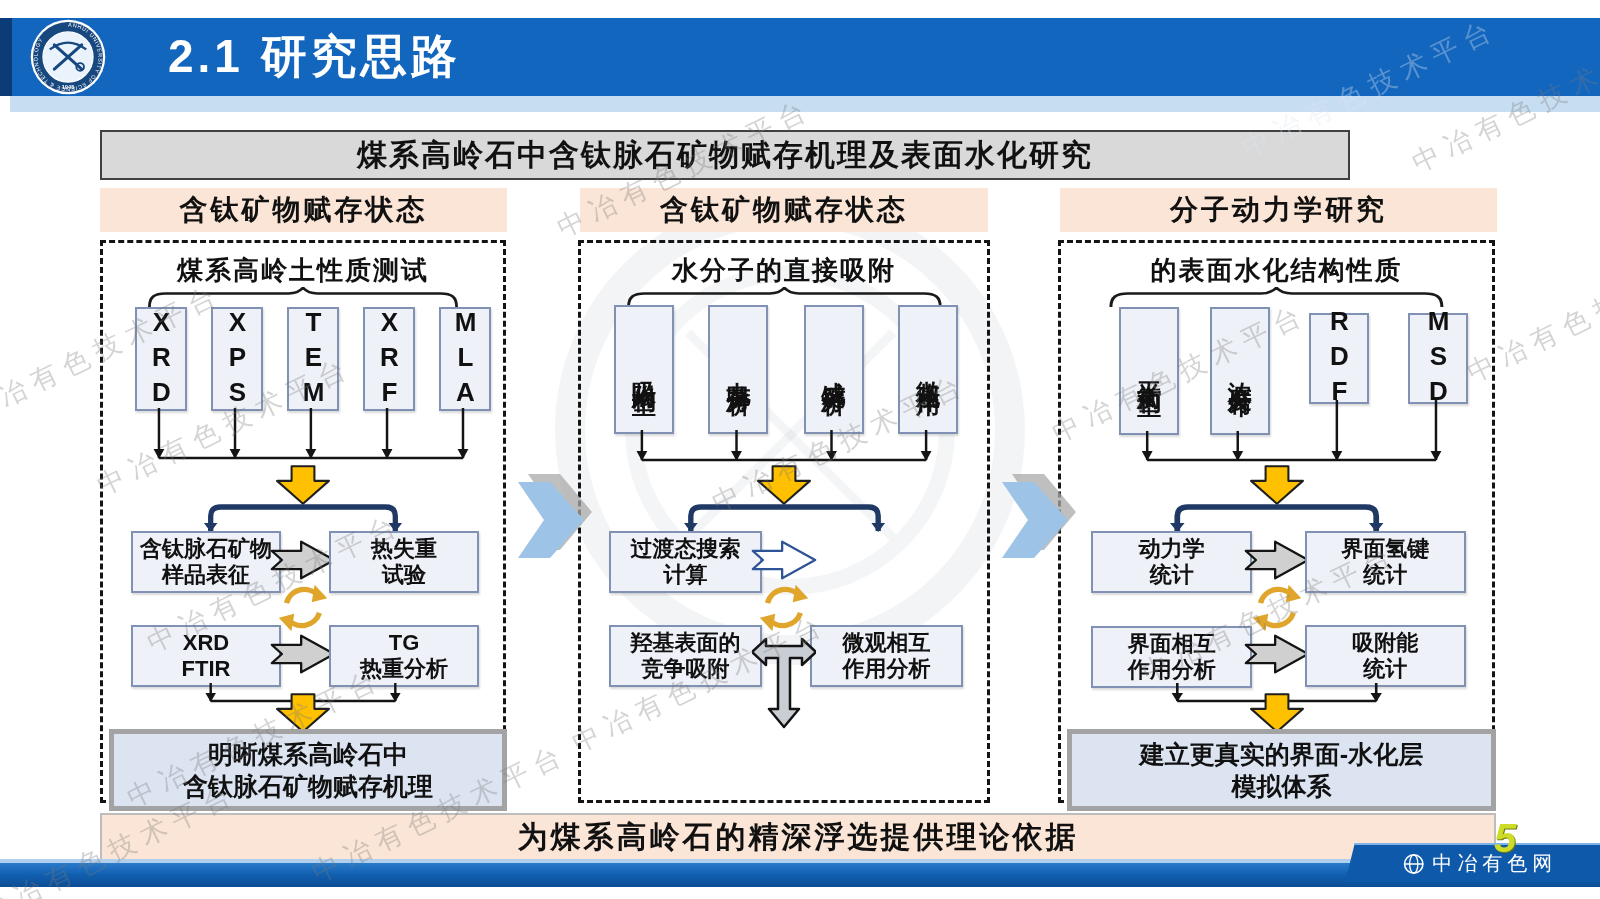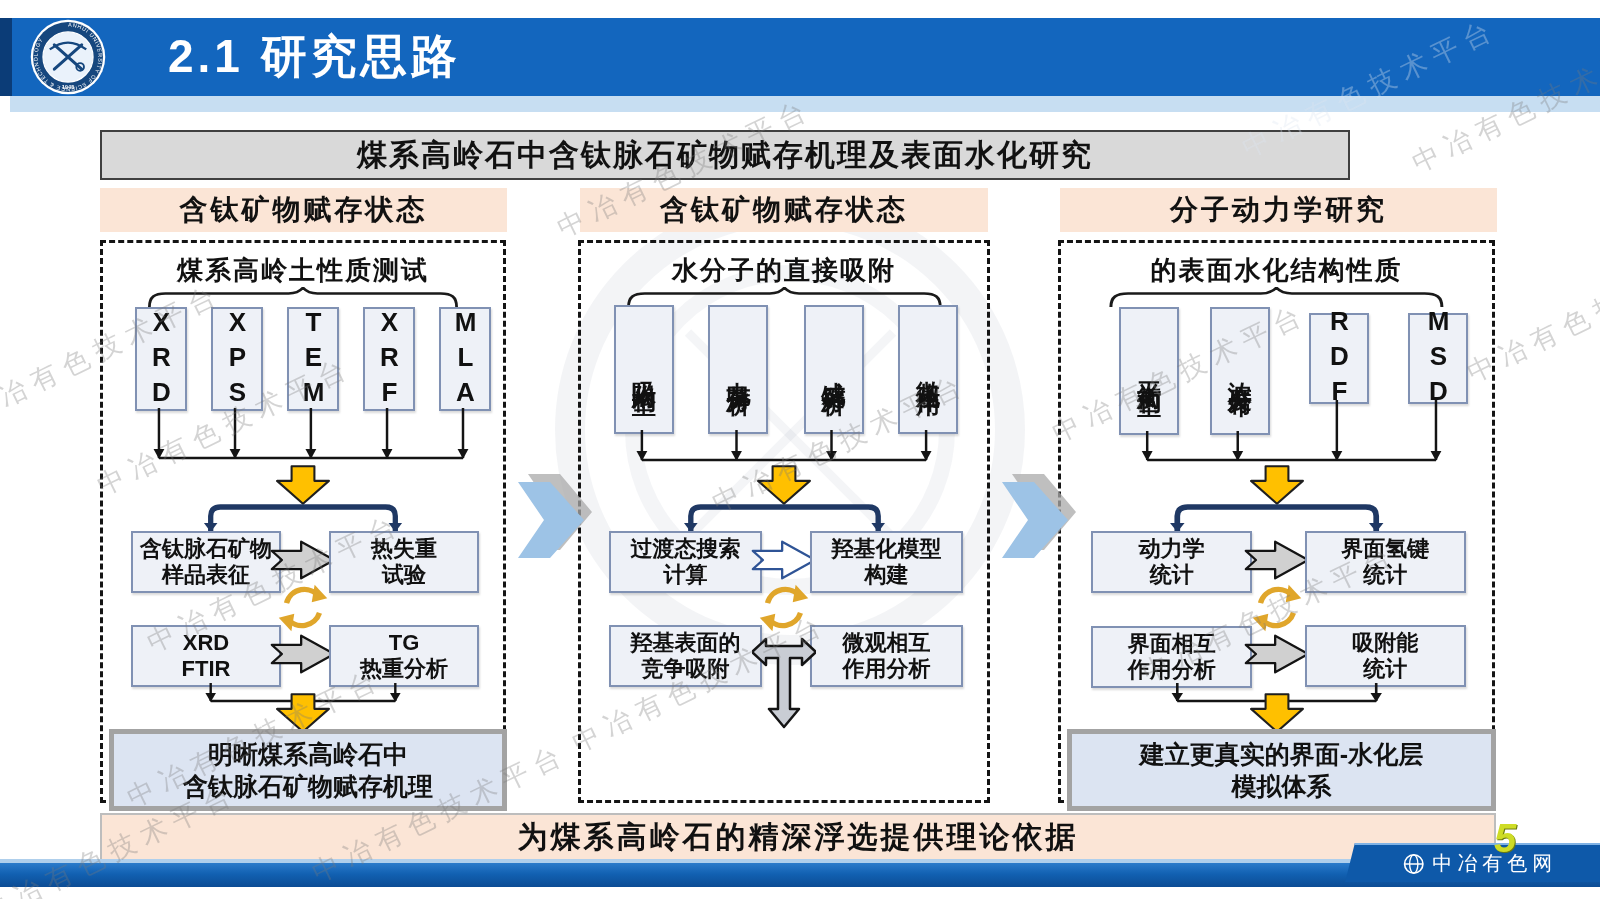--- a/index.html
+++ b/index.html
@@ -190,22 +190,20 @@
   <svg class="bracket" viewBox="0 0 208 31" preserveAspectRatio="none">
     <path d="M8,30 V15 Q8,6 18,6 H190 Q200,6 200,15 V30" stroke="#1F3864" stroke-width="5.5" fill="none"></path>
     <polygon points="1,22 15,22 8,31" fill="#1F3864"></polygon>
       <polygon points="193,22 207,22 200,31" fill="#1F3864"></polygon>
   </svg>
   <div class="fbox l" style="top:288px;">过渡态搜索
 计算</div>
   <svg class="rarrow" style="top:295px;" viewBox="0 0 72 46">
     <polygon points="2,13 34,13 34,3 70,23 34,43 34,33 2,33 13,23" fill="#FFFFFF" stroke="#2F5496" stroke-width="2.5" stroke-linejoin="round"></polygon>
   </svg>
-  <div class="fbox r" style="top:288px;">羟基化模型
-构建</div>
   <svg class="cycle" viewBox="0 0 64 64">
     <path d="M15,27 A19,19 0 0 1 49,21" stroke="#E0A62B" stroke-width="5.5" fill="none"></path>
     <polygon points="44,8 57,22 41,26" fill="#E0A62B"></polygon>
     <path d="M49,37 A19,19 0 0 1 16,43" stroke="#E0A62B" stroke-width="5.5" fill="none"></path>
     <polygon points="20,56 7,42 23,38" fill="#E0A62B"></polygon>
   </svg>
   <div class="fbox l" style="top:382px;">羟基表面的
 竞争吸附</div>
   <div class="fbox r" style="top:382px;">微观相互
 作用分析</div>

